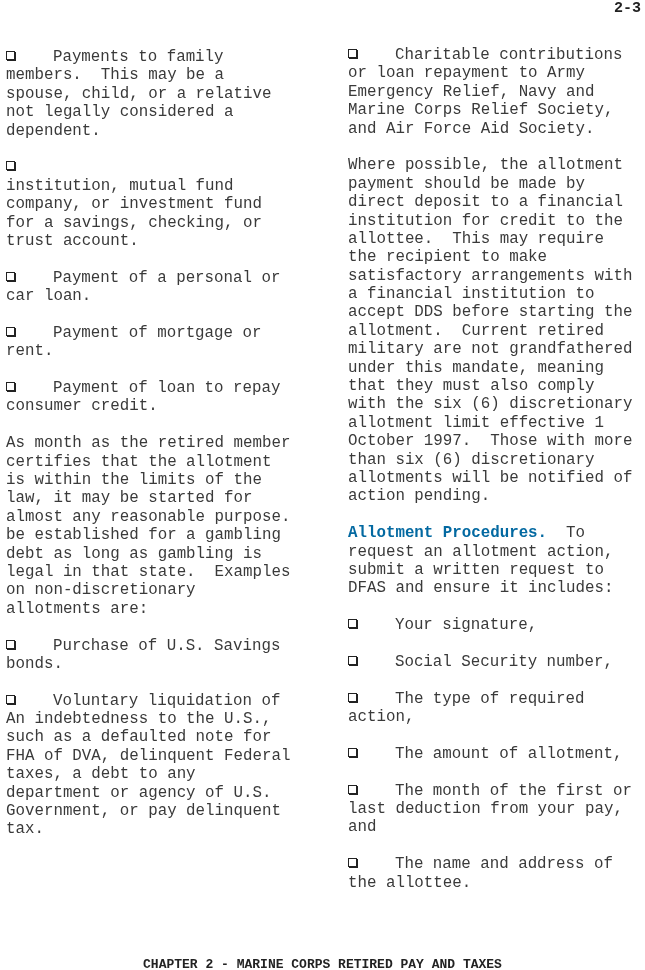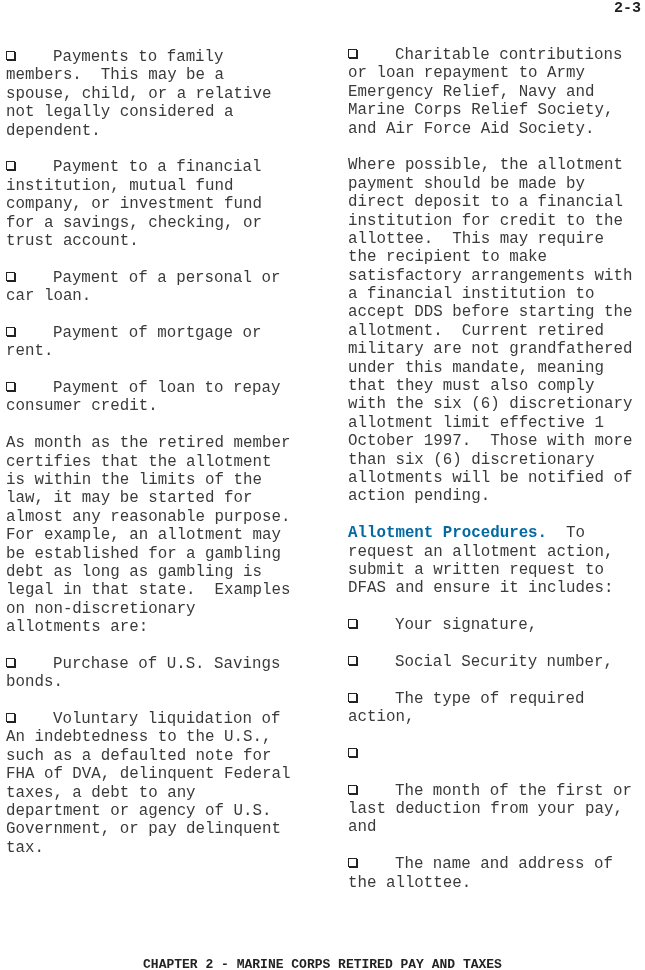--- a/index.html
+++ b/index.html
@@ -23,21 +23,21 @@
 <div class="col left">
     <div>
       <div class="line"><span class="bullet"></span><span>    Payments to family</span></div>
       <div class="line"><span>members.  This may be a</span></div>
       <div class="line"><span>spouse, child, or a relative</span></div>
       <div class="line"><span>not legally considered a</span></div>
       <div class="line"><span>dependent.</span></div>
     </div>
     <div class="gap"></div>
     <div>
-      <div class="line"><span class="bullet"></span><span>    Payment to a financial</span></div>
+      <div class="line"><span class="bullet"></span></div>
       <div class="line"><span>institution, mutual fund</span></div>
       <div class="line"><span>company, or investment fund</span></div>
       <div class="line"><span>for a savings, checking, or</span></div>
       <div class="line"><span>trust account.</span></div>
     </div>
     <div class="gap"></div>
     <div>
       <div class="line"><span class="bullet"></span><span>    Payment of a personal or</span></div>
       <div class="line"><span>car loan.</span></div>
     </div>
@@ -51,21 +51,20 @@
       <div class="line"><span class="bullet"></span><span>    Payment of loan to repay</span></div>
       <div class="line"><span>consumer credit.</span></div>
     </div>
     <div class="gap"></div>
     <div>
       <div class="line"><span>As month as the retired member</span></div>
       <div class="line"><span>certifies that the allotment</span></div>
       <div class="line"><span>is within the limits of the</span></div>
       <div class="line"><span>law, it may be started for</span></div>
       <div class="line"><span>almost any reasonable purpose.</span></div>
-      <div class="line"><span>For example, an allotment may</span></div>
       <div class="line"><span>be established for a gambling</span></div>
       <div class="line"><span>debt as long as gambling is</span></div>
       <div class="line"><span>legal in that state.  Examples</span></div>
       <div class="line"><span>on non-discretionary</span></div>
       <div class="line"><span>allotments are:</span></div>
     </div>
     <div class="gap"></div>
     <div>
       <div class="line"><span class="bullet"></span><span>    Purchase of U.S. Savings</span></div>
       <div class="line"><span>bonds.</span></div>
@@ -127,21 +126,21 @@
     <div>
       <div class="line"><span class="bullet"></span><span>    Social Security number,</span></div>
     </div>
     <div class="gap"></div>
     <div>
       <div class="line"><span class="bullet"></span><span>    The type of required</span></div>
       <div class="line"><span>action,</span></div>
     </div>
     <div class="gap"></div>
     <div>
-      <div class="line"><span class="bullet"></span></div>
+      <div class="line"><span class="bullet"></span><span>    The amount of allotment,</span></div>
     </div>
     <div class="gap"></div>
     <div>
       <div class="line"><span class="bullet"></span><span>    The month of the first or</span></div>
       <div class="line"><span>last deduction from your pay,</span></div>
       <div class="line"><span>and</span></div>
     </div>
     <div class="gap"></div>
     <div>
       <div class="line"><span class="bullet"></span><span>    The name and address of</span></div>

